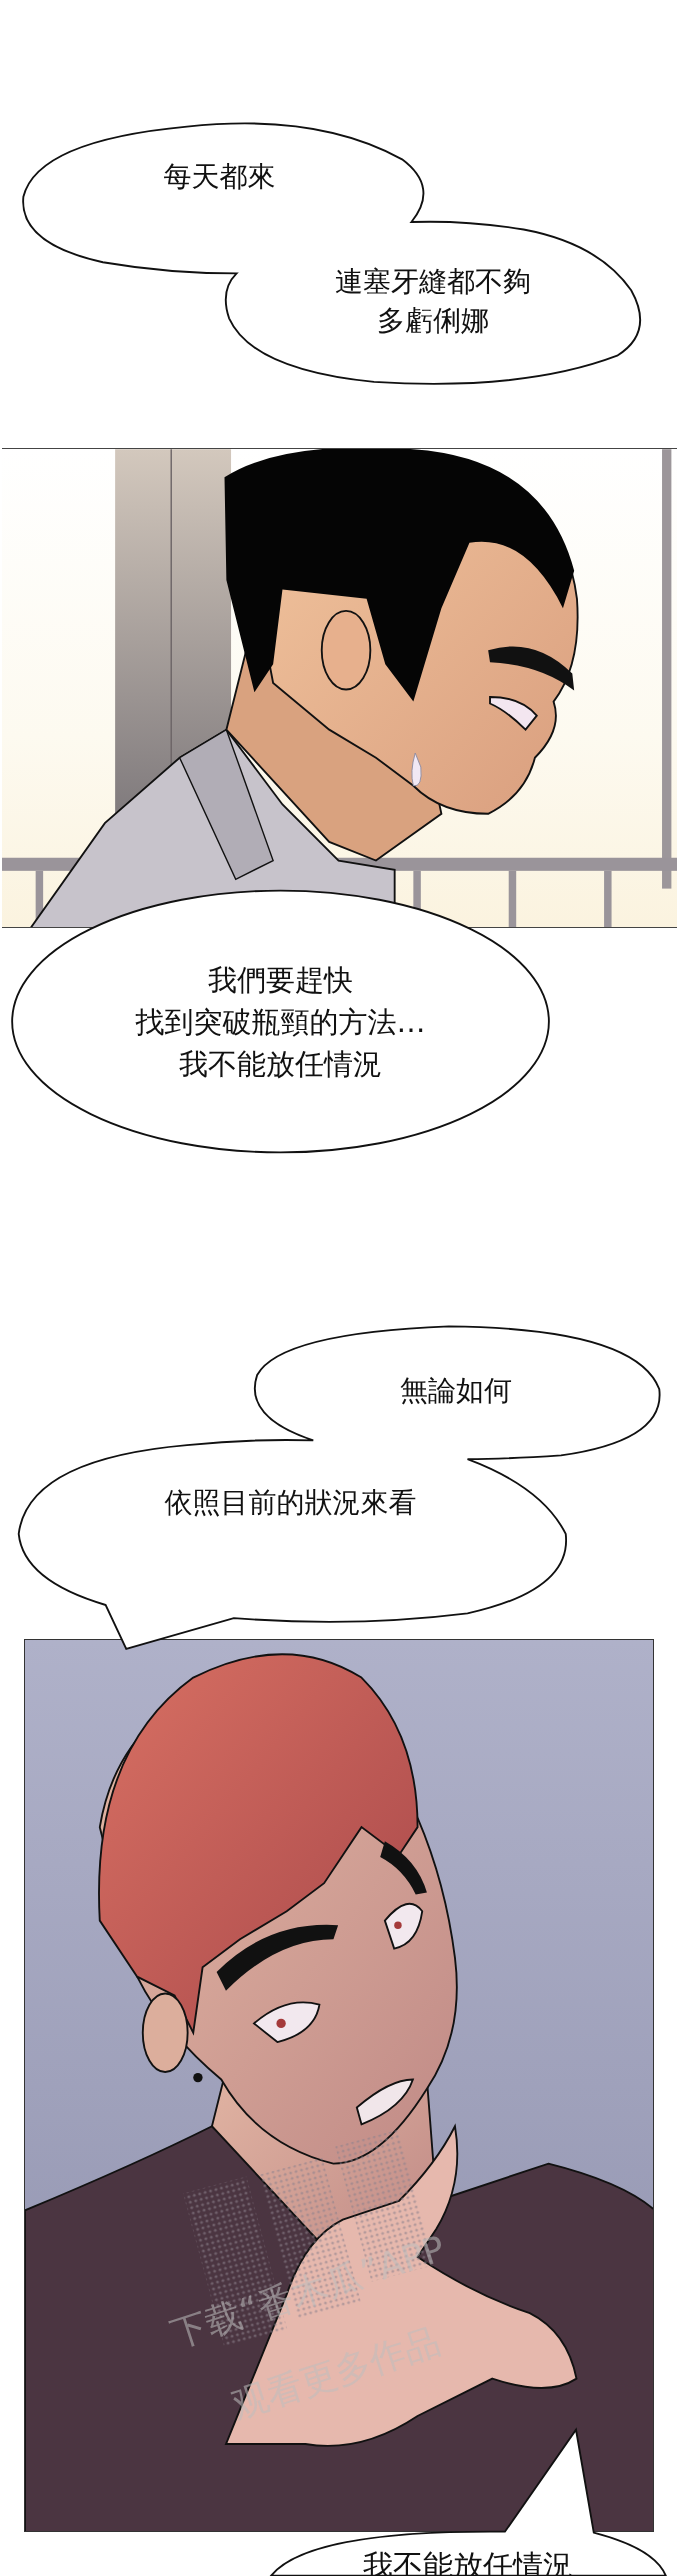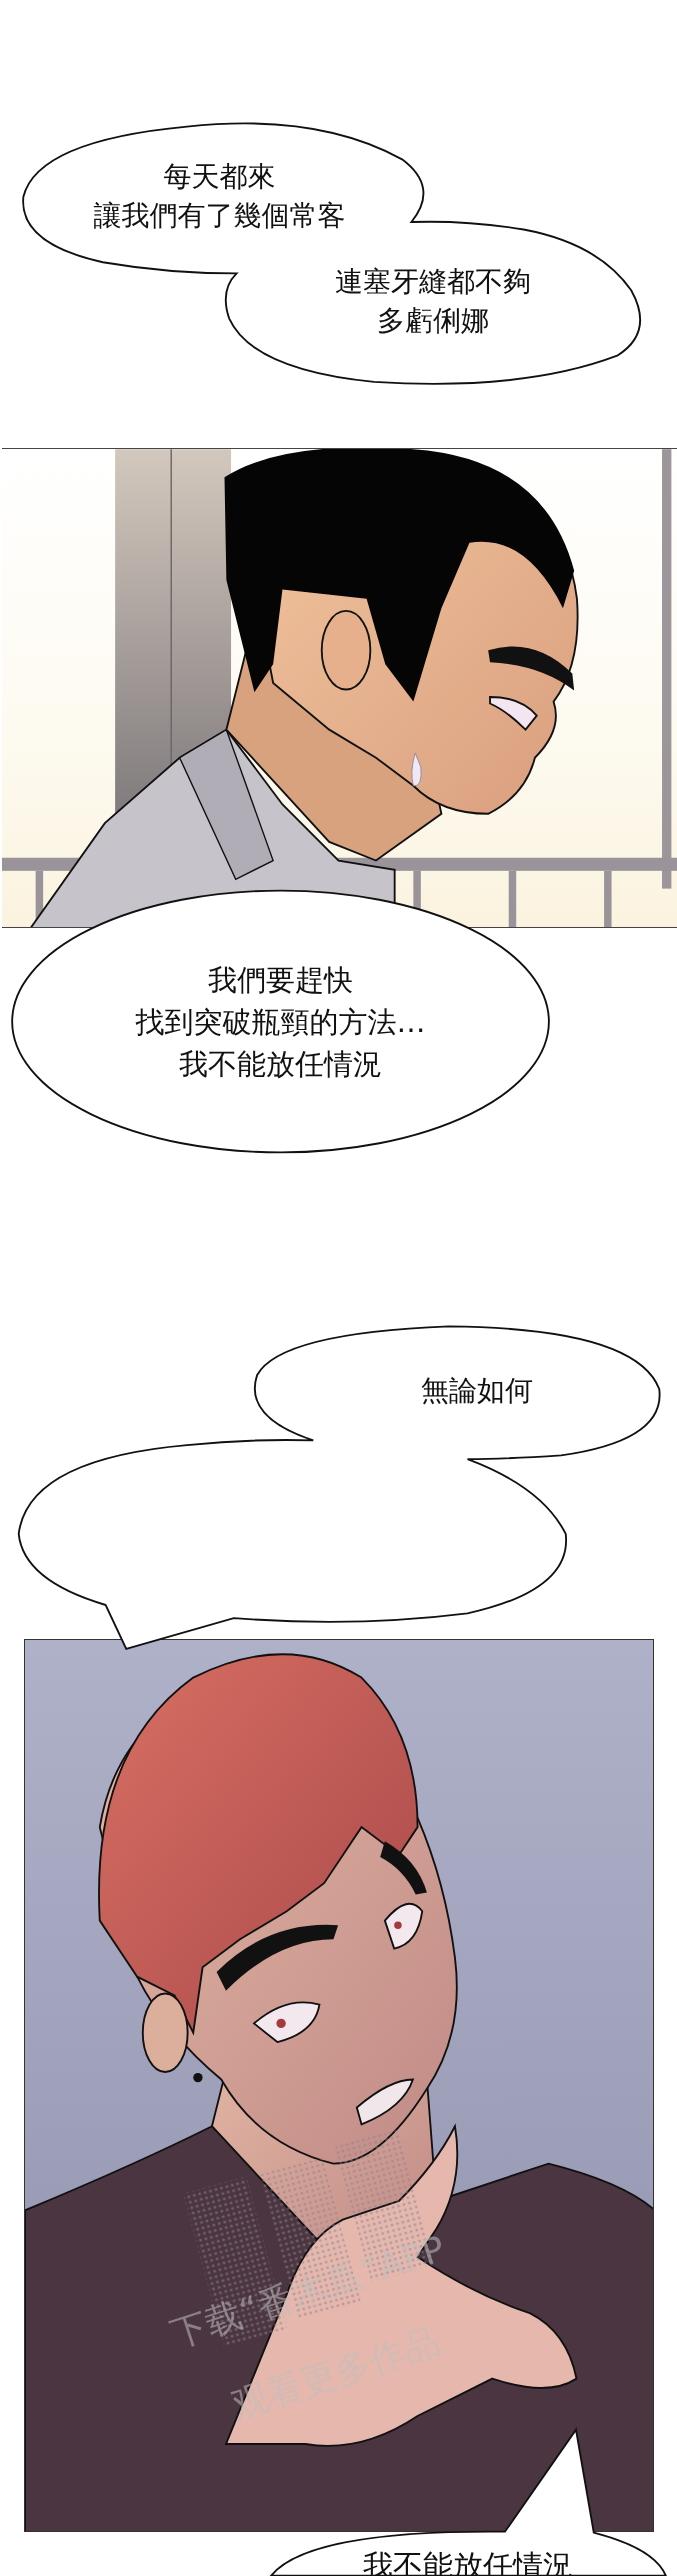--- a/index.html
+++ b/index.html
@@ -128,32 +128,32 @@
     <ellipse cx="300" cy="1092" rx="287" ry="140"></ellipse>
 
     <path d="M335 1540 Q260 1515 275 1470 Q300 1425 480 1418 Q680 1420 705 1485 Q712 1540 600 1556 Q540 1560 500 1560 Q580 1590 605 1640 Q612 1700 500 1725 Q380 1740 250 1730 L135 1763 L113 1716 Q25 1690 20 1640 Q30 1560 200 1545 Q270 1538 335 1540 Z"></path>
 
     <path d="M290 2754 Q330 2705 540 2707 L616 2598 L635 2708 Q700 2725 712 2754 Z"></path>
   </g>
 </svg>
 
 <div class="bubble-text" style="left:56px; top:157px; width:327px;">
   <div>每天都來</div>
-  <div>讓我們有了幾個常客</div>
 </div>
 <div class="bubble-text" style="left:295px; top:262px; width:276px;">
   <div>連塞牙縫都不夠</div>
   <div>多虧俐娜</div>
 </div>
 <div class="bubble-text" style="left:103px; top:935px; width:355px; font-size:29px; line-height:42px;margin-top:24px;">
   <div>我們要趕快</div>
   <div>找到突破瓶頸的方法…</div>
   <div>我不能放任情況</div>
 </div>
-<div class="bubble-text" style="left:379px; top:1371px; width:154px;text-align:right;">
+<div class="bubble-text" style="left:379px; top:1371px; width:154px;">
   <div>無論如何</div>
 </div>
 <div class="bubble-text" style="left:80px; top:1483px; width:421px;">
+  <div>依照目前的狀況來看</div>
 </div>
 <div class="bubble-text" style="left:337px; top:2546px; width:262px; font-size:30px;">
   <div>我不能放任情況</div>
 </div>
 
 
 </body></html>

